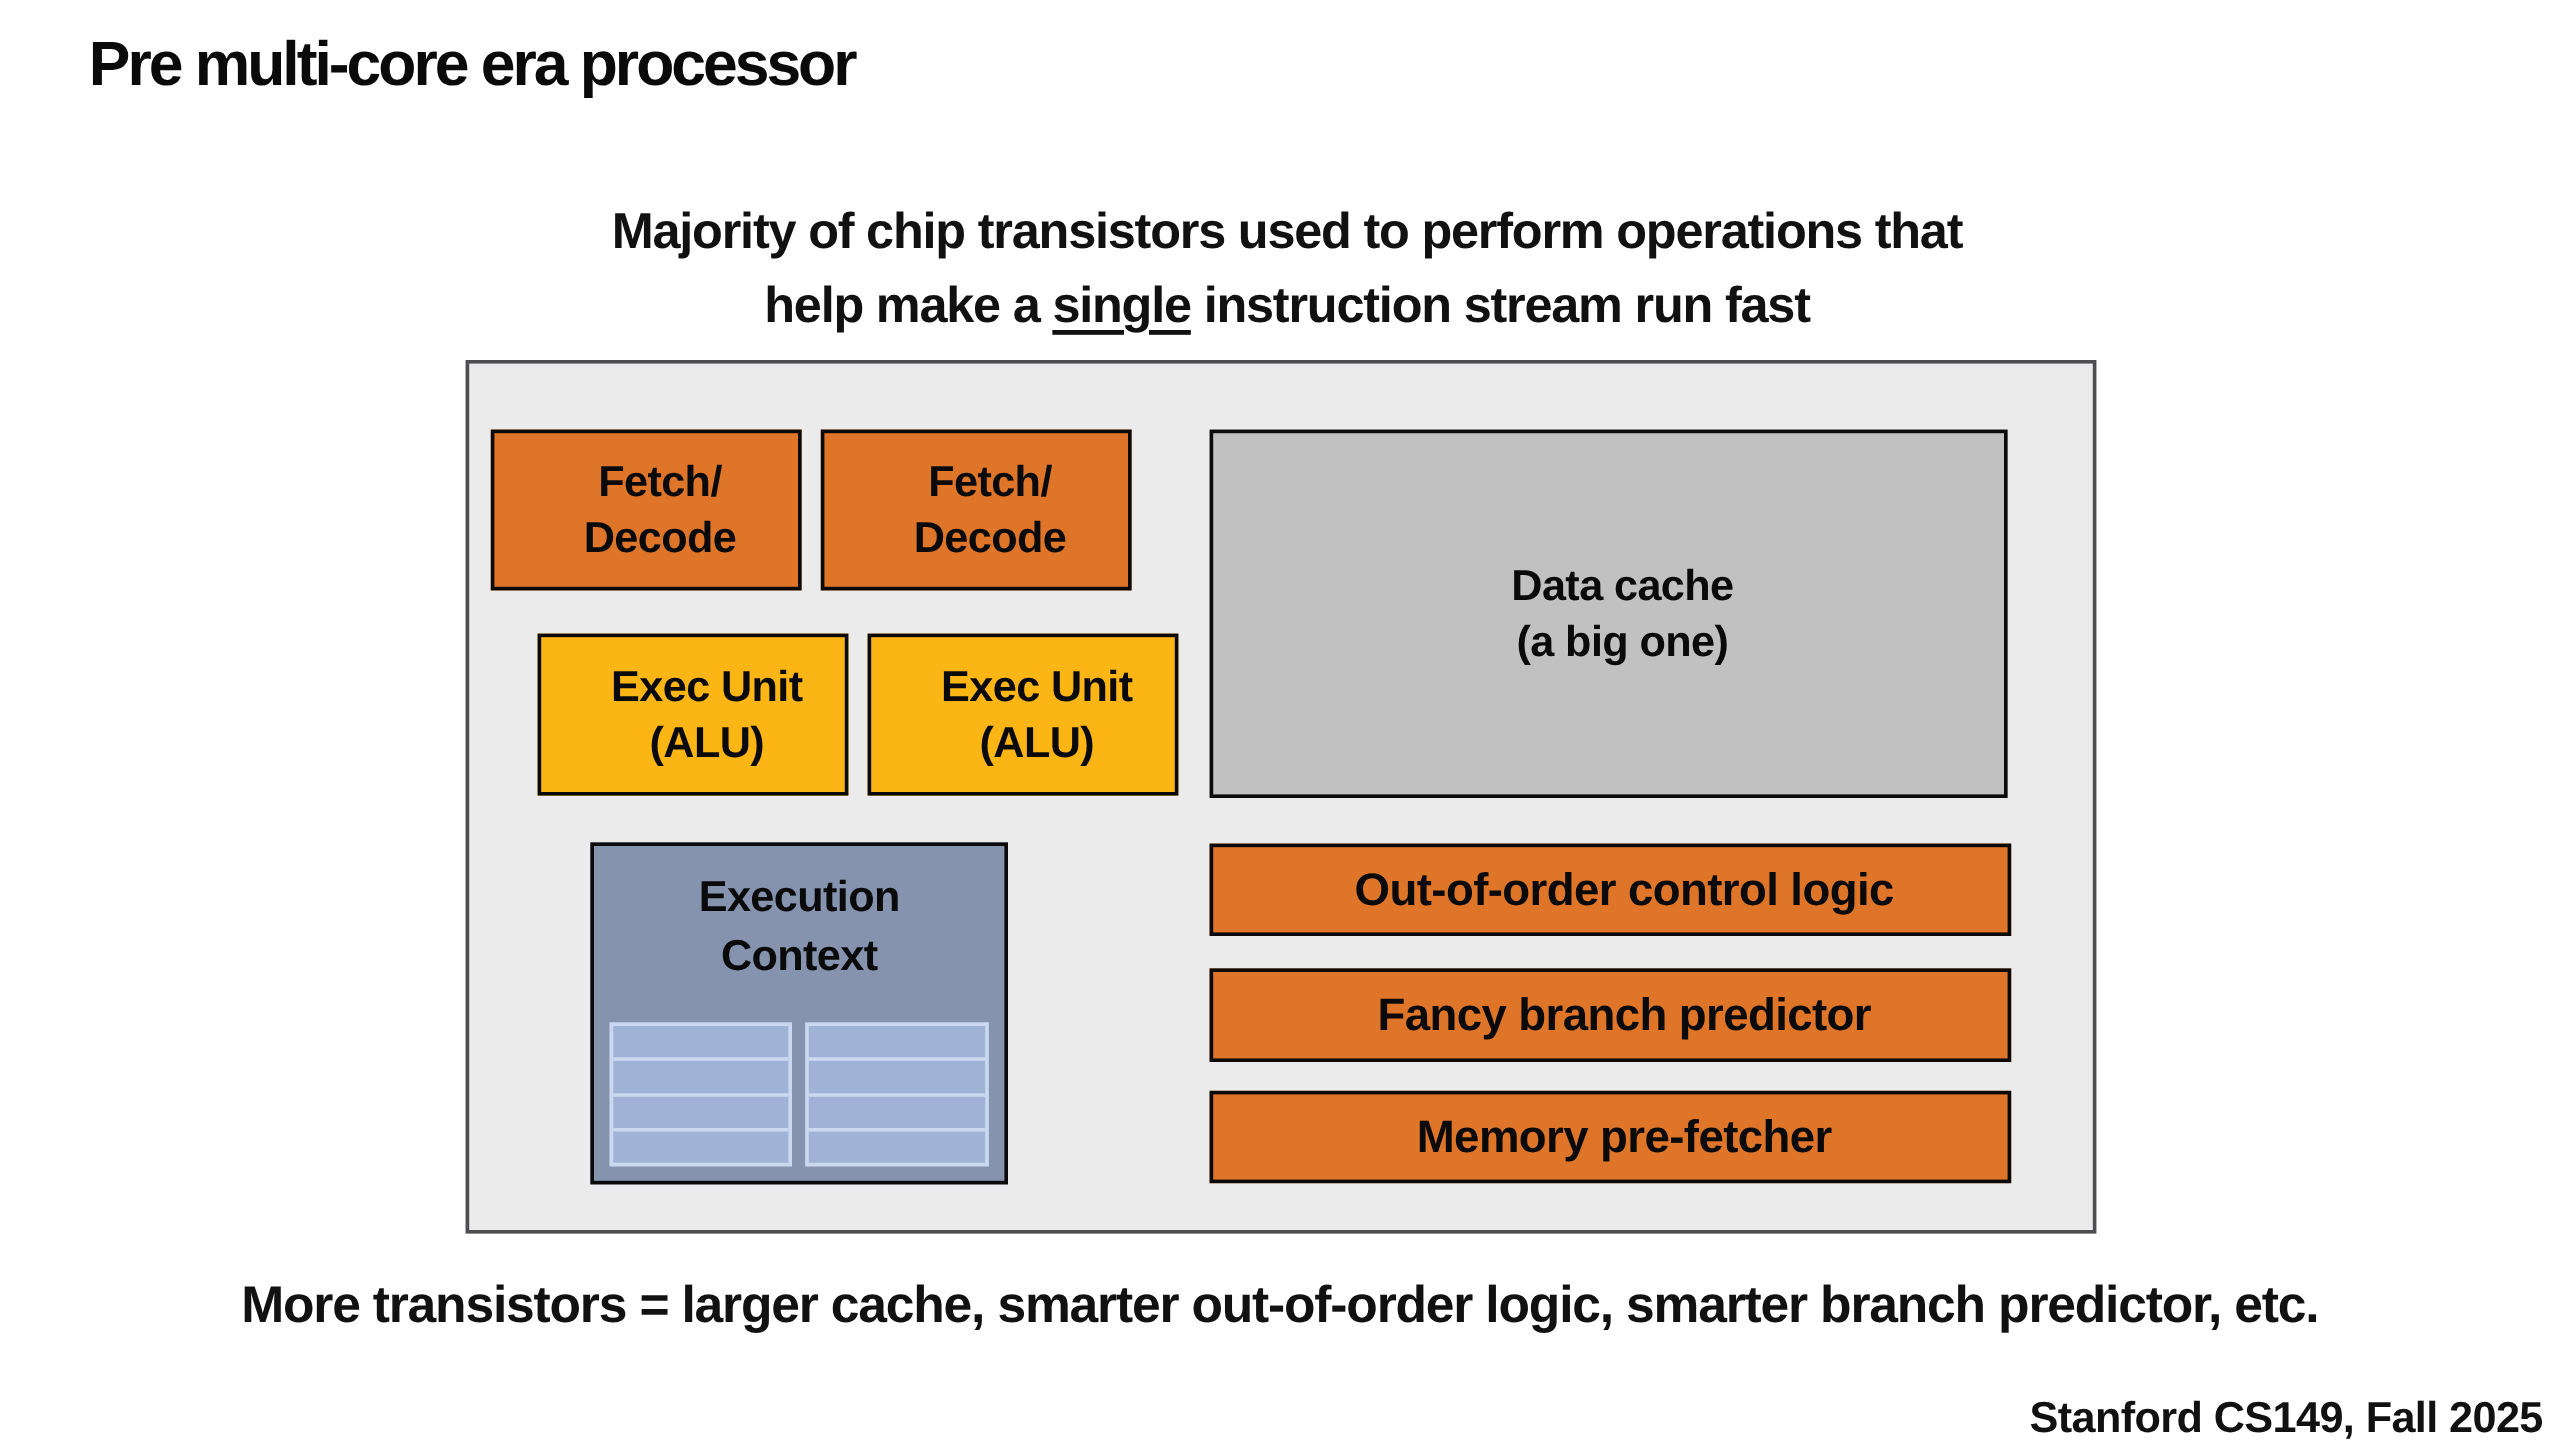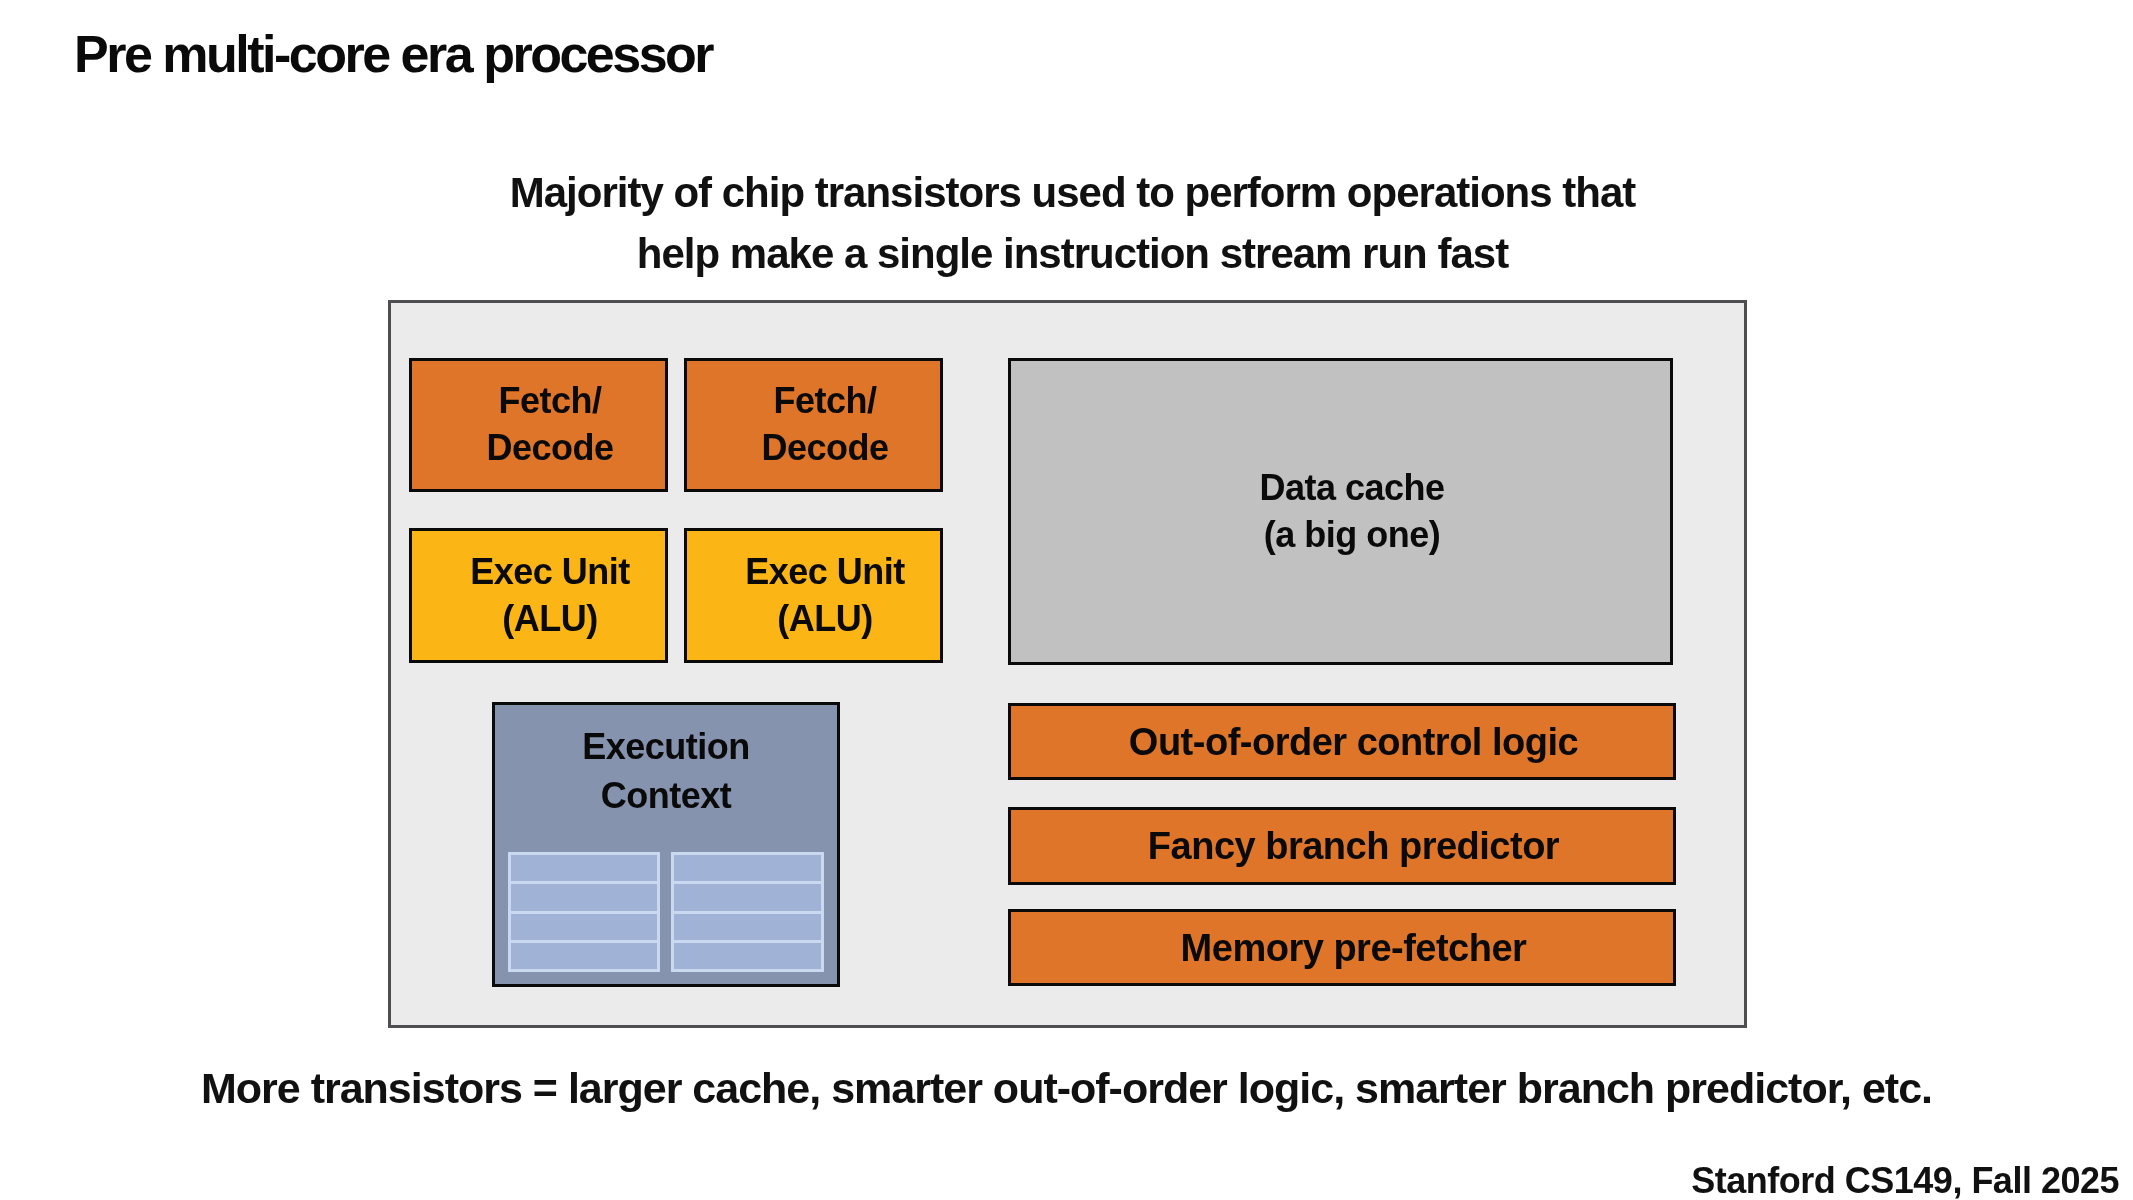--- a/index.html
+++ b/index.html
@@ -16,34 +16,34 @@
   }
   .title{
     position:absolute;left:74px;top:24px;
     font-size:52px;font-weight:bold;letter-spacing:-2.5px;color:#0a0a0a;
   }
   .subtitle{
     position:absolute;left:0;top:163px;width:2133px;text-align:center;
     font-size:42px;font-weight:bold;letter-spacing:-1px;line-height:1.45;padding-left:12px;
   }
   .subtitle .u{
-    text-decoration-thickness:4px;text-underline-offset:7px;
+    text-decoration:underline;text-decoration-thickness:4px;text-underline-offset:7px;
   }
   .chip{
     position:absolute;left:388px;top:300px;width:1359px;height:728px;
     background:var(--chip-bg);border:3px solid var(--chip-border);
   }
   .box{
     position:absolute;border:3px solid var(--box-border);
     display:flex;align-items:center;justify-content:center;text-align:center;
     font-weight:bold;letter-spacing:-0.5px;white-space:pre-line;
     font-size:36px;line-height:1.3;color:#0a0a0a;padding-left:23px;
   }
   .orange{background:var(--orange);}
-  .yellow{background:var(--yellow);}
+  .yellow{background:var(--yellow);margin-left:39px;}
   .cache{background:var(--cache-gray);}
   .fd1{left:18px;top:55px;width:259px;height:134px;}
   .fd2{left:293px;top:55px;width:259px;height:134px;}
   .ex1{left:18px;top:225px;width:259px;height:135px;}
   .ex2{left:293px;top:225px;width:259px;height:135px;}
   .cache{left:617px;top:55px;width:665px;height:307px;}
   .bar{font-size:38px;line-height:1;}
   .bar1{left:617px;top:400px;width:668px;height:77px;}
   .bar2{left:617px;top:504px;width:668px;height:78px;}
   .bar3{left:617px;top:606px;width:668px;height:77px;}

